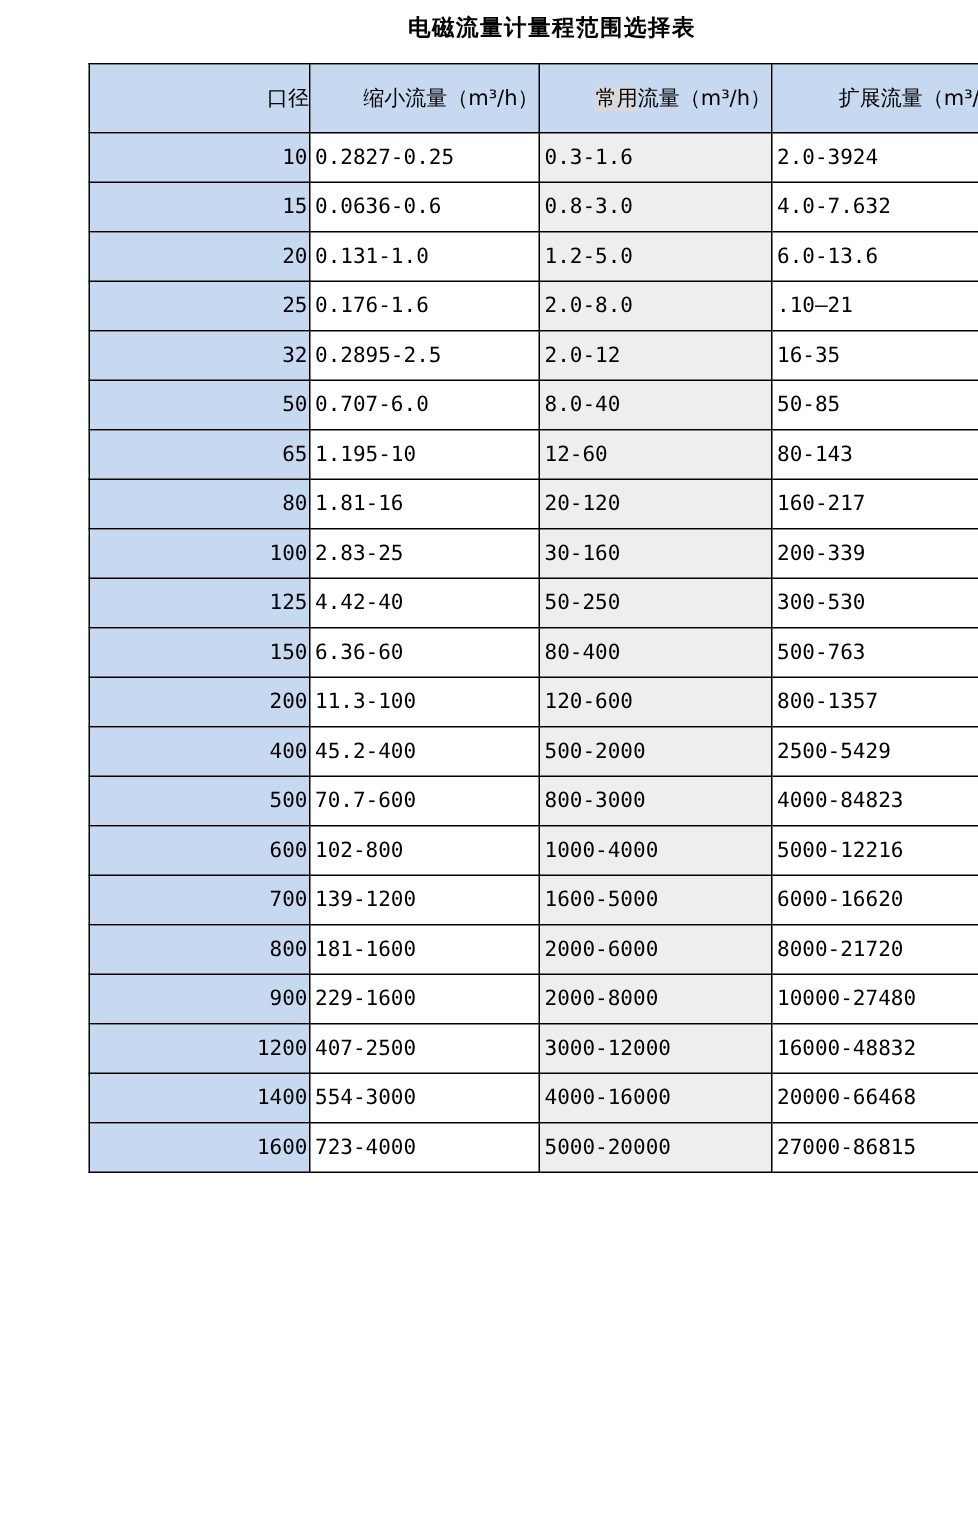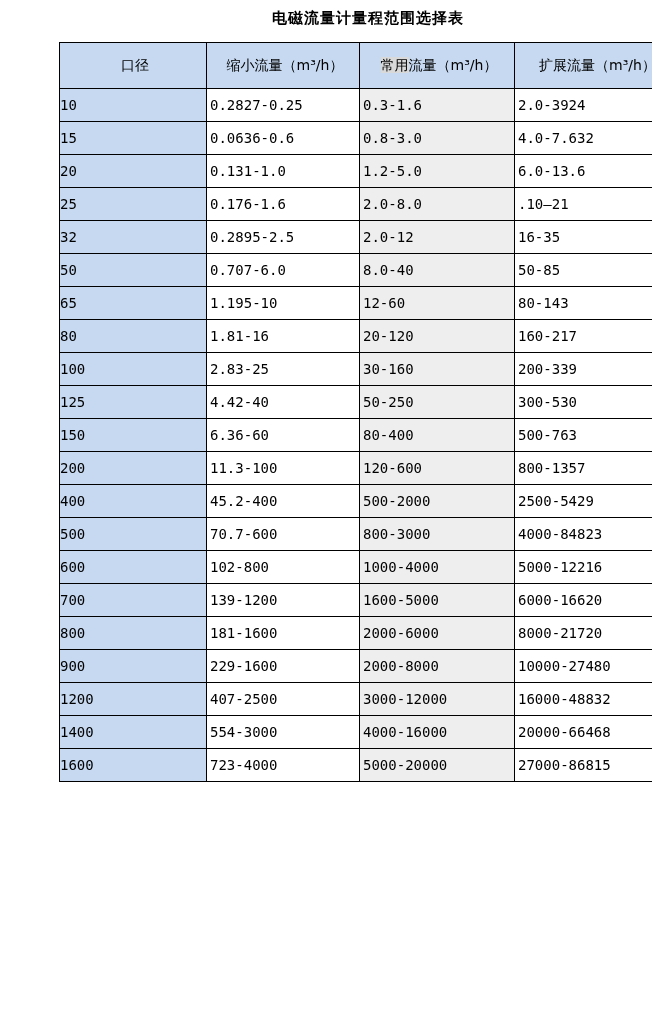--- a/index.html
+++ b/index.html
@@ -37,26 +37,27 @@
     font-weight: normal;
     vertical-align: middle;
     white-space: nowrap;
     overflow: hidden;
     padding: 0;
   }
   .range-table thead tr { height: 46px; }
   .range-table tbody tr { height: 33px; }
   .range-table th {
     background: #c6d9f1;
-    text-align: center;
+    text-align: right;
     padding-left: 4px;
     font-family: "DejaVu Sans", "Liberation Sans", sans-serif;
   }
   td.col-diameter {
     background: #c6d9f1;
+    text-align: right;
     padding-right: 1px;
   }
   td.col-reduced, td.col-common, td.col-extended {
     text-align: left;
     padding-left: 3px;
   }
   td.col-common { background: #eeeeee; }
   .hl { background: #d9d9d9; }
 </style>
 </head>

